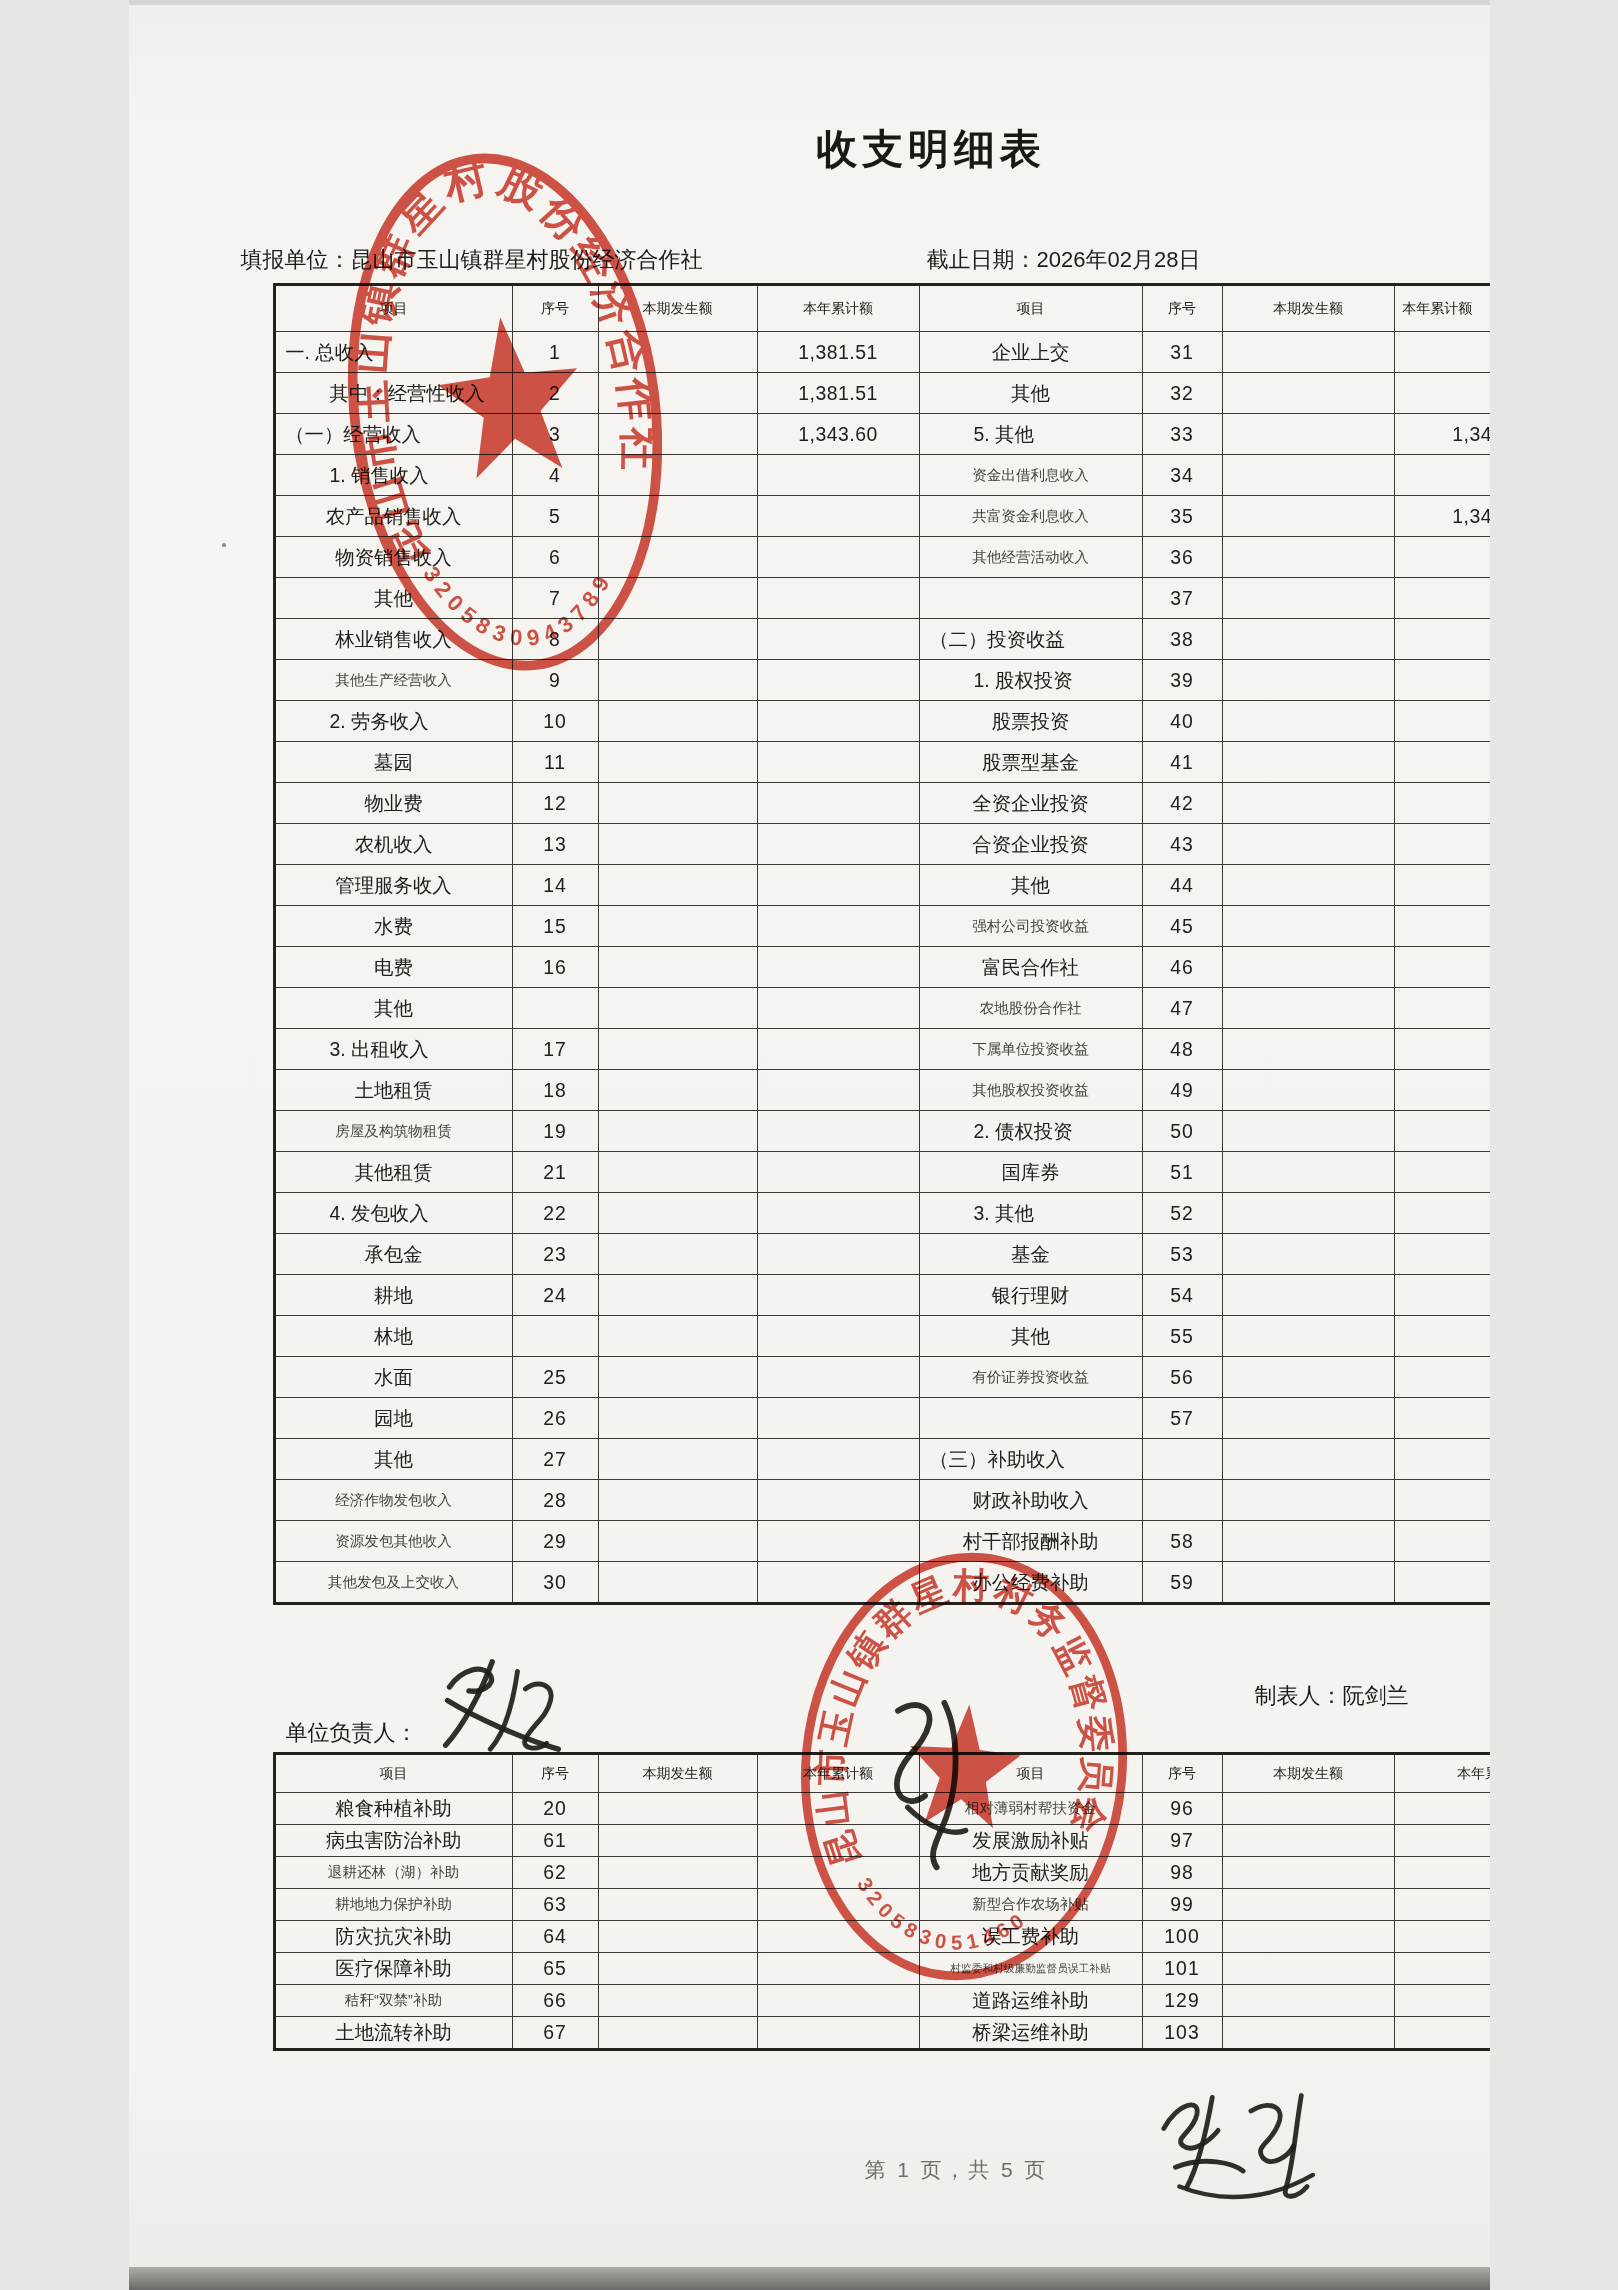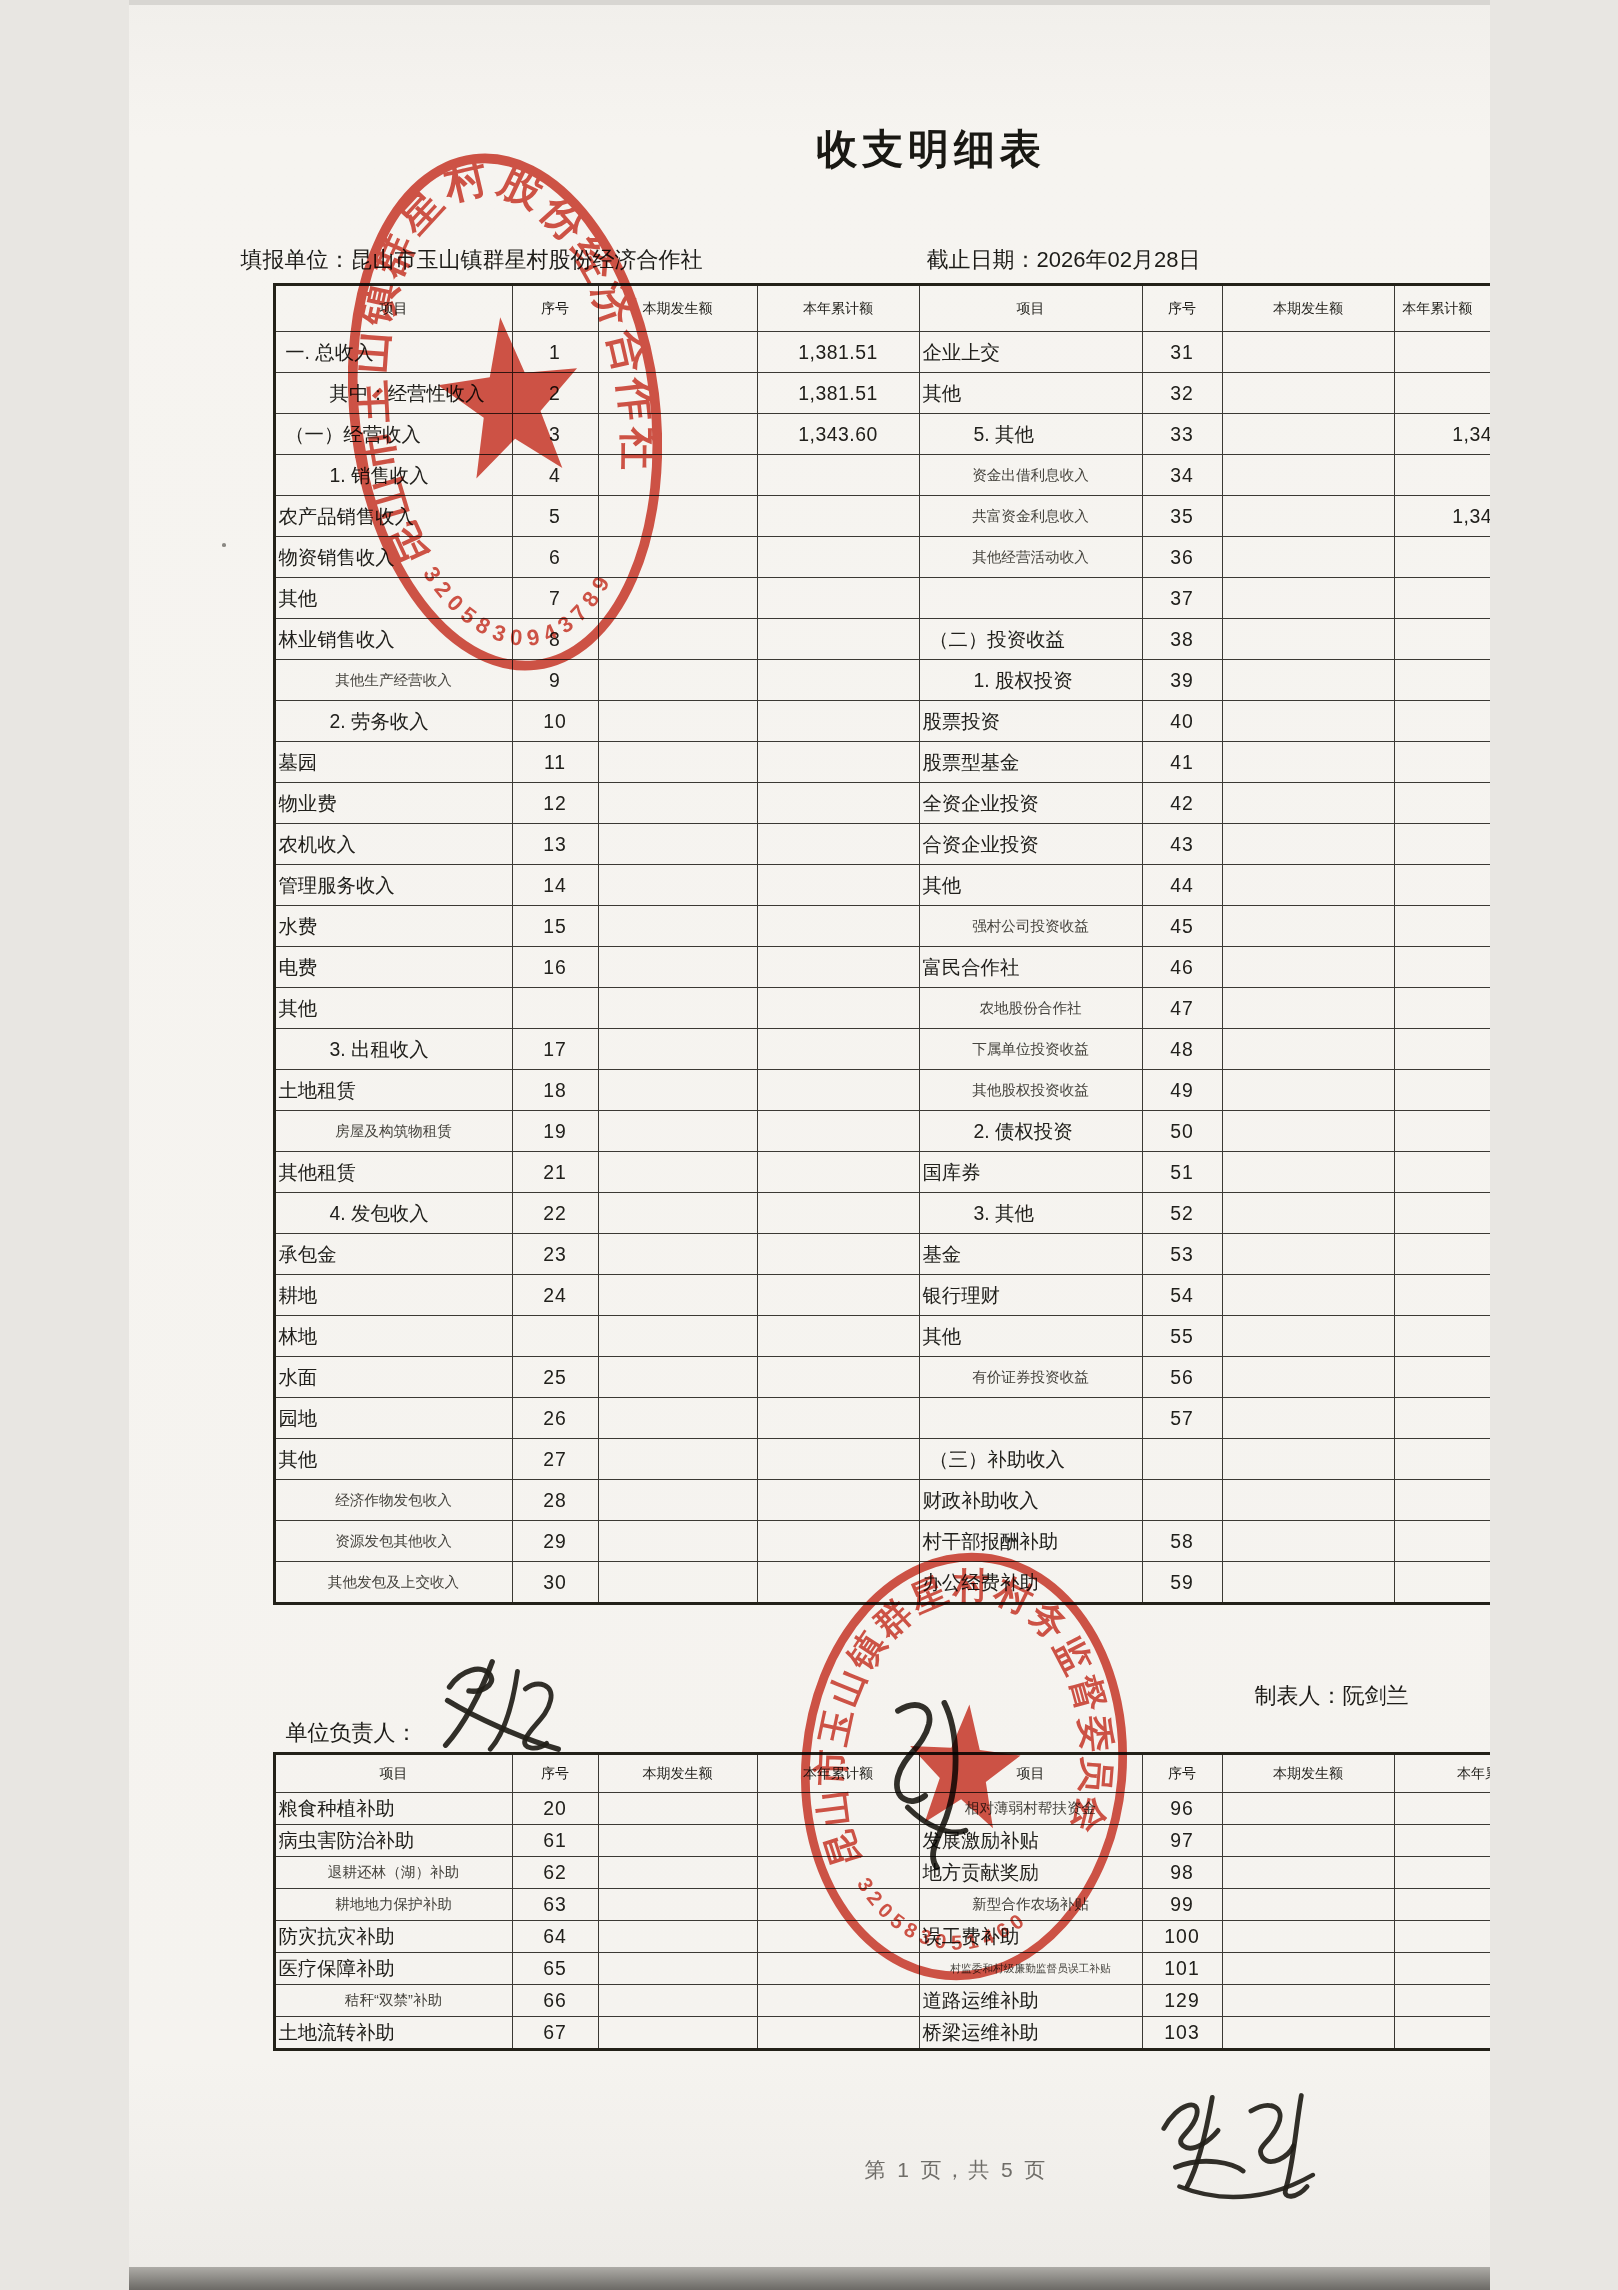--- a/index.html
+++ b/index.html
@@ -33,21 +33,21 @@
   .t th,.t td{border:1.9px solid #3b3934; padding:0 2.9px; overflow:hidden; white-space:nowrap;}
   .t{border:3.9px solid #232119;}
   .t th{font-size:14px; font-weight:500; color:#1c1b16;font-family:Liberation Mono, monospace;}
   .t1 th{height:45px;}
   .t2 th{height:37px;}
   .t1 td{height:40px; font-size:19.4px;}
   .t2 td{height:31px; font-size:19.4px;}
   .t th.thl{text-align:left;padding-left:7.8px;}
   td.item.h0{text-align:left;padding-left:9.7px;}
   td.item.h1{text-align:left;padding-left:54px;}
-  td.item.c{text-align:left;}
+  td.item.c{text-align:center;}
   td.item.cs{text-align:center;font-size:14.6px;color:#45433d;}
   td.item.ct{text-align:center;font-size:10.7px;color:#45433d;}
   td.seq{text-align:center;letter-spacing:1px;}
   td.amt{text-align:center;letter-spacing:0.5px;}
 
   .sign-line{position:absolute;left:0;top:1681px;width:100%;font-size:22px;color:#1d1c18;}
   .resp-label{position:absolute;left:157px;top:0;white-space:nowrap;margin-top:37px;}
   .maker{position:absolute;left:1126px;top:0;white-space:nowrap;}
 
   .pagenum{position:absolute;left:736px;top:2156px;font-size:21px;color:#6f6d68;letter-spacing:2.9px;white-space:nowrap;}

